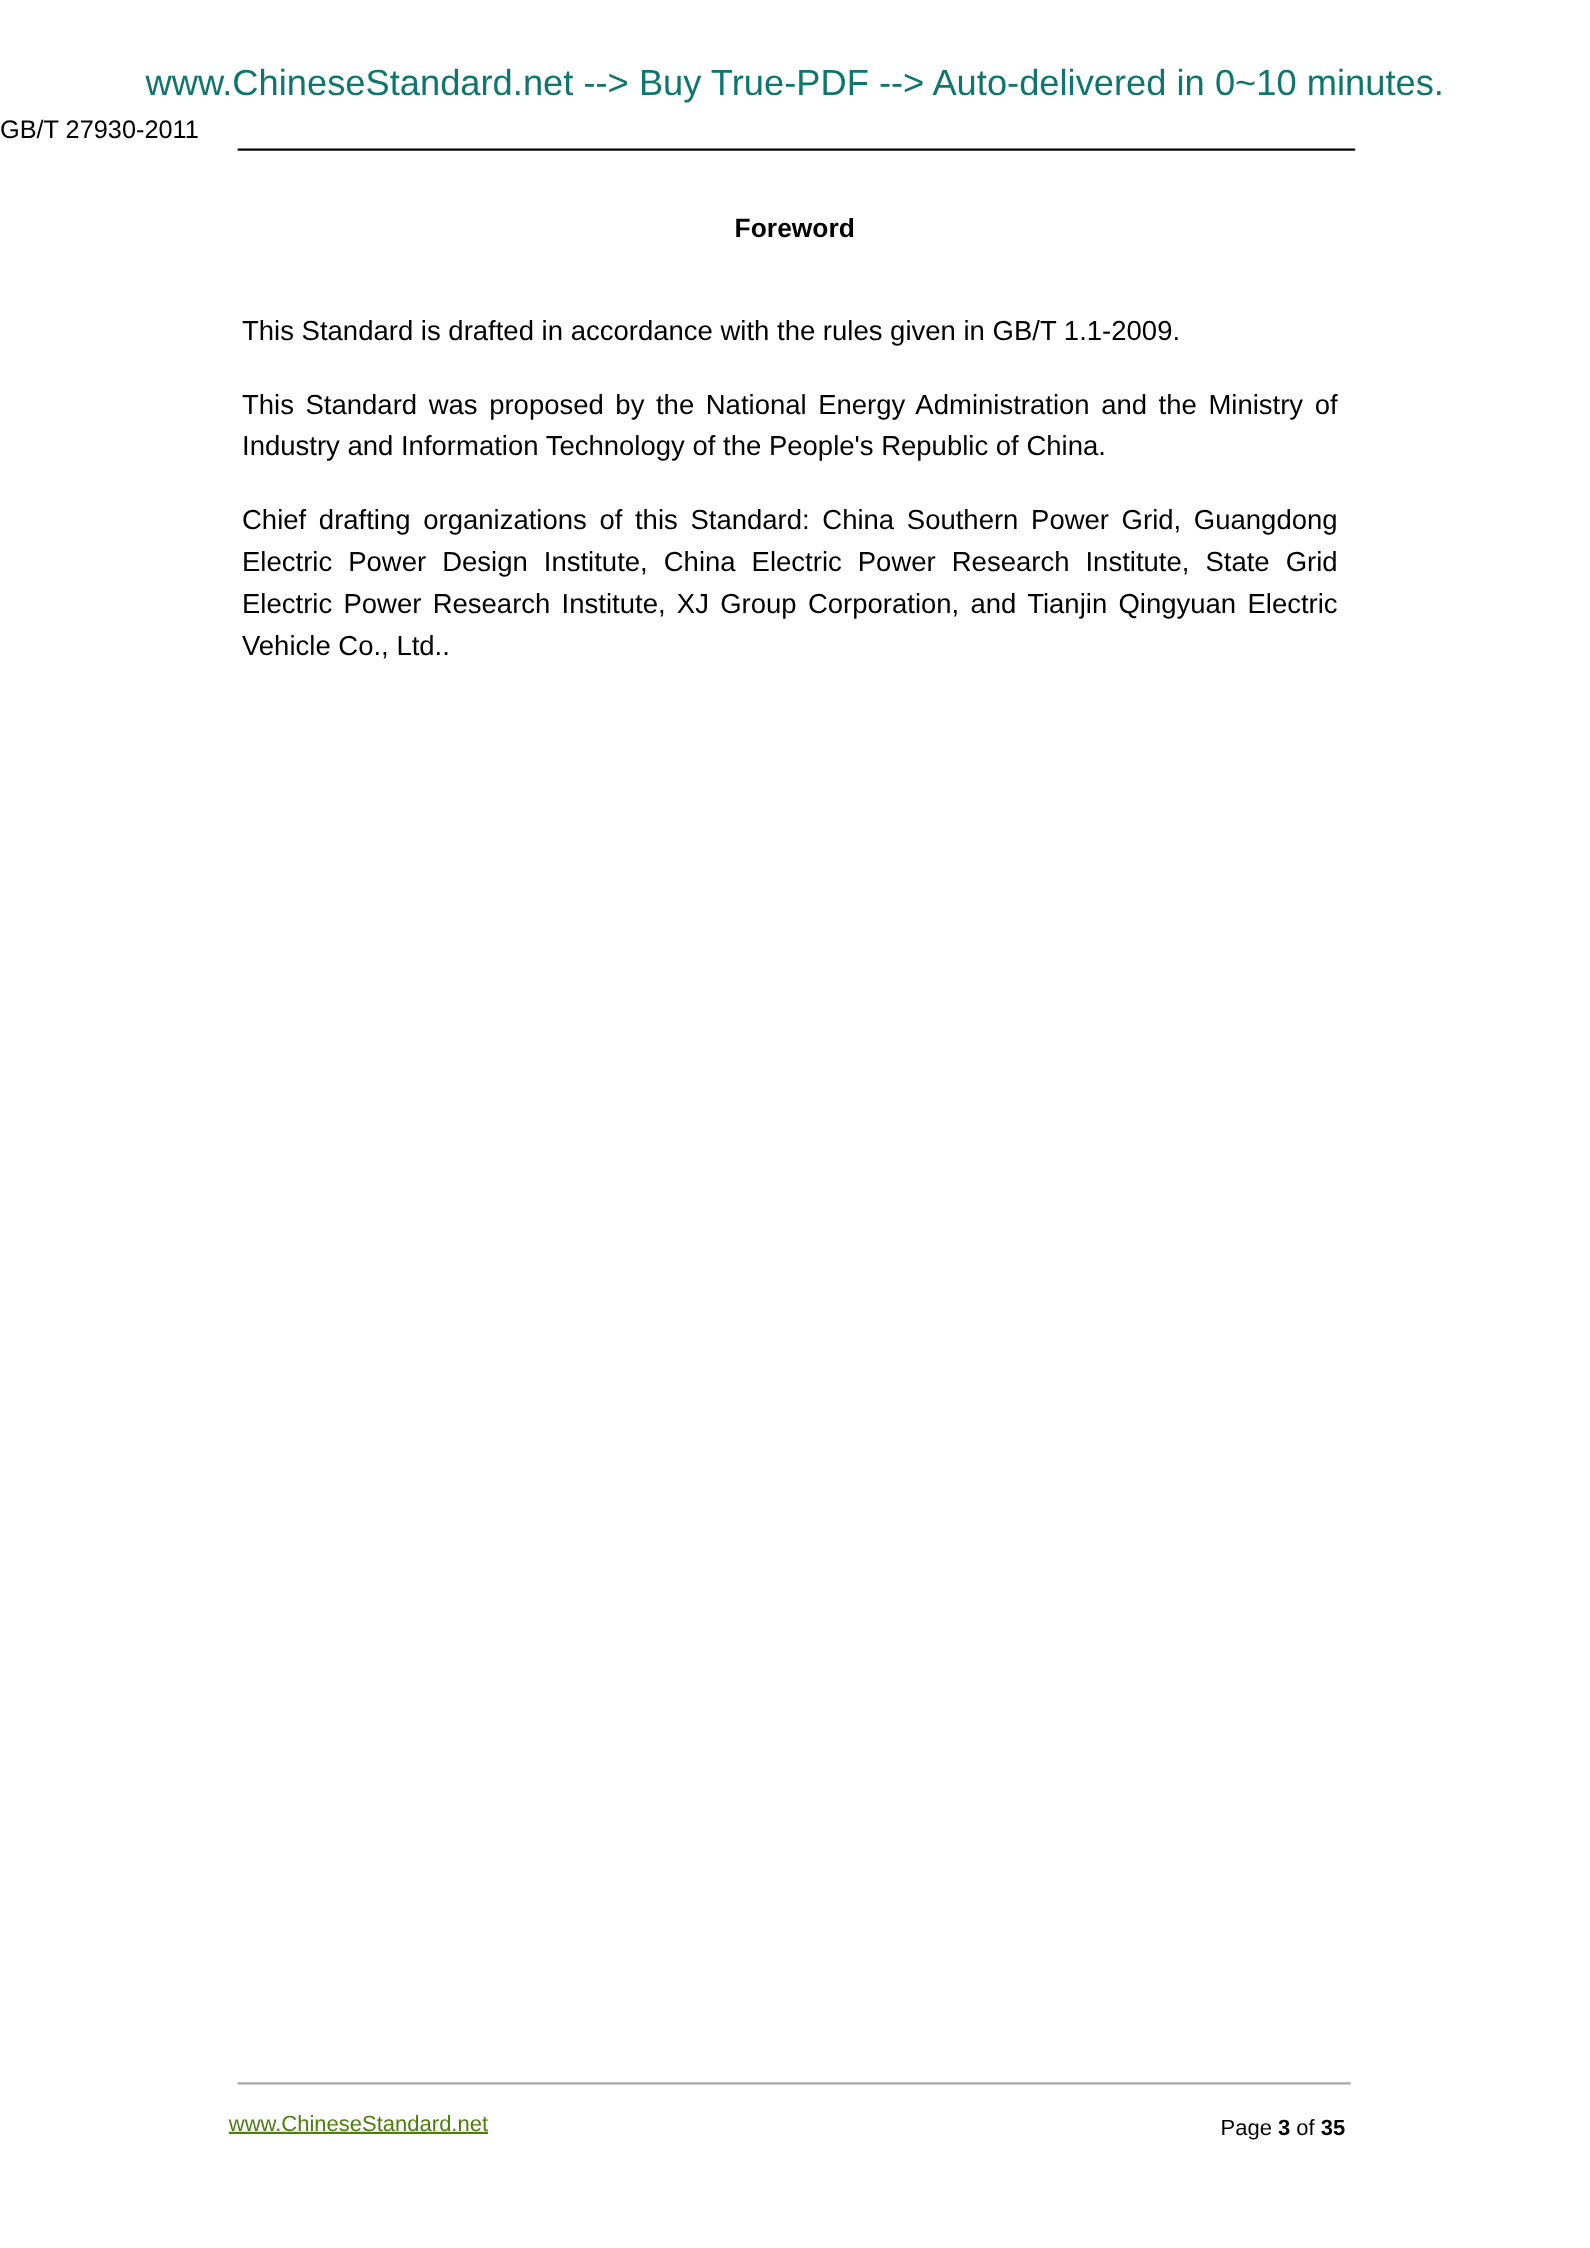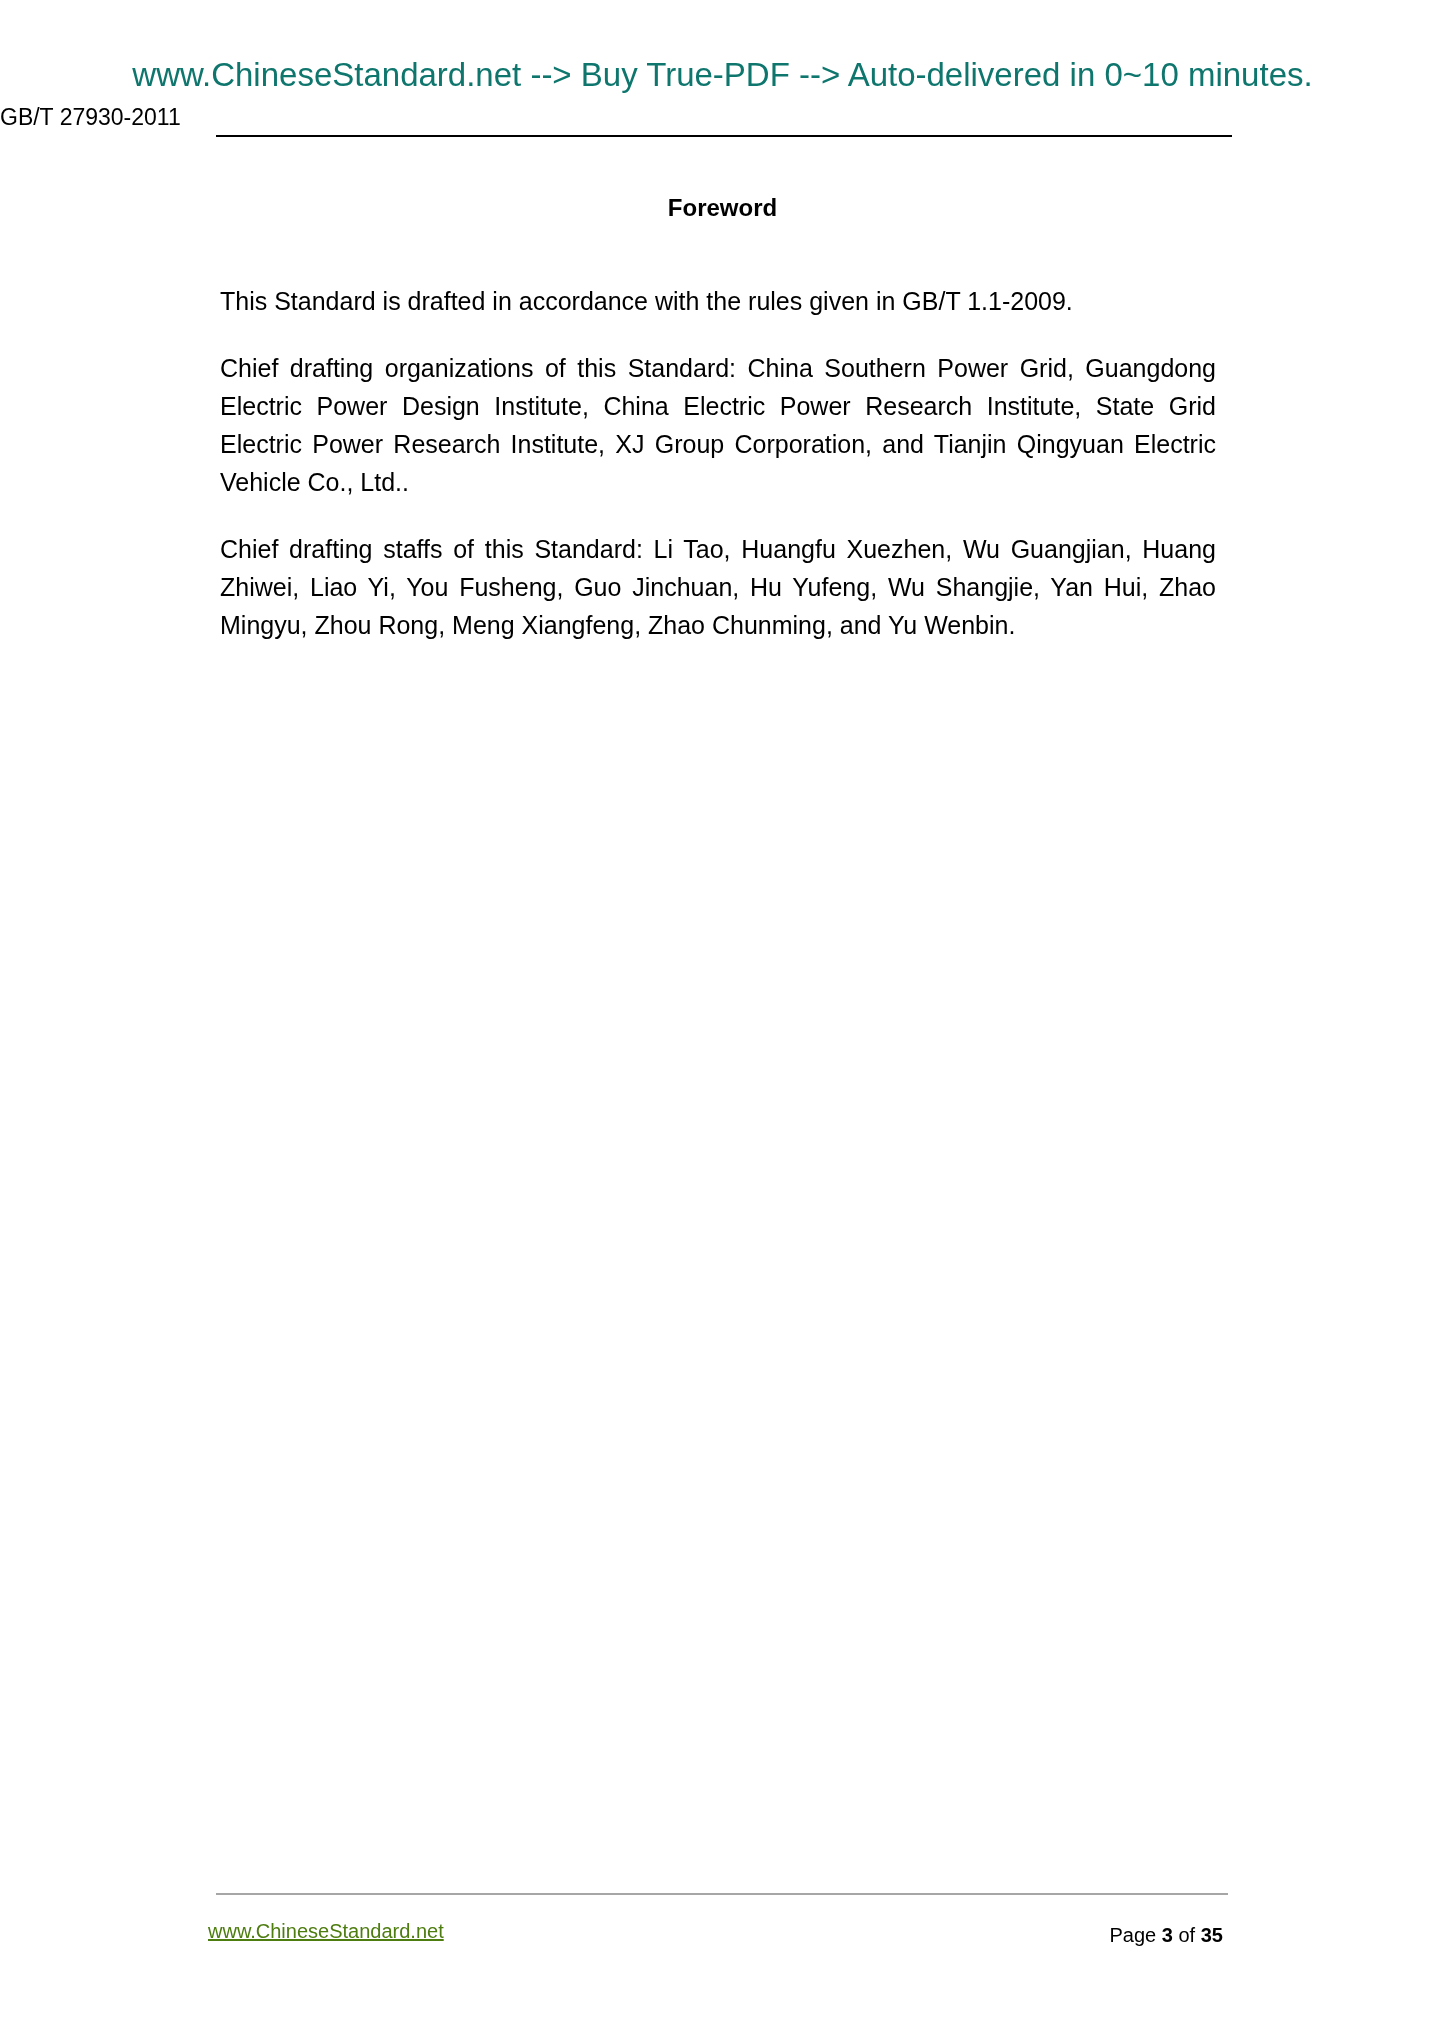--- a/index.html
+++ b/index.html
@@ -94,22 +94,22 @@
 <body>
 
 <div class="banner">www.ChineseStandard.net --&gt; Buy True-PDF --&gt; Auto-delivered in 0~10 minutes.</div>
 <div class="std-code">GB/T 27930-2011</div>
 <div class="header-rule"></div>
 
 <div class="title">Foreword</div>
 
 <div class="content">
   <p>This Standard is drafted in accordance with the rules given in GB/T 1.1-2009.</p>
+  <p>This Standard was proposed by the National Energy Administration and the Ministry of Industry and Information Technology of the People's Republic of China.</p>
   <p>Chief drafting organizations of this Standard: China Southern Power Grid, Guangdong Electric Power Design Institute, China Electric Power Research Institute, State Grid Electric Power Research Institute, XJ Group Corporation, and Tianjin Qingyuan Electric Vehicle Co., Ltd..</p>
-  <p>Chief drafting staffs of this Standard: Li Tao, Huangfu Xuezhen, Wu Guangjian, Huang Zhiwei, Liao Yi, You Fusheng, Guo Jinchuan, Hu Yufeng, Wu Shangjie, Yan Hui, Zhao Mingyu, Zhou Rong, Meng Xiangfeng, Zhao Chunming, and Yu Wenbin.</p>
 </div>
 
 <div class="footer-rule"></div>
 <a class="footer-link">www.ChineseStandard.net</a>
 <div class="footer-page">
   <span>Page</span>
   <b>3</b>
   <span>of</span>
   <b>35</b>
 </div>

